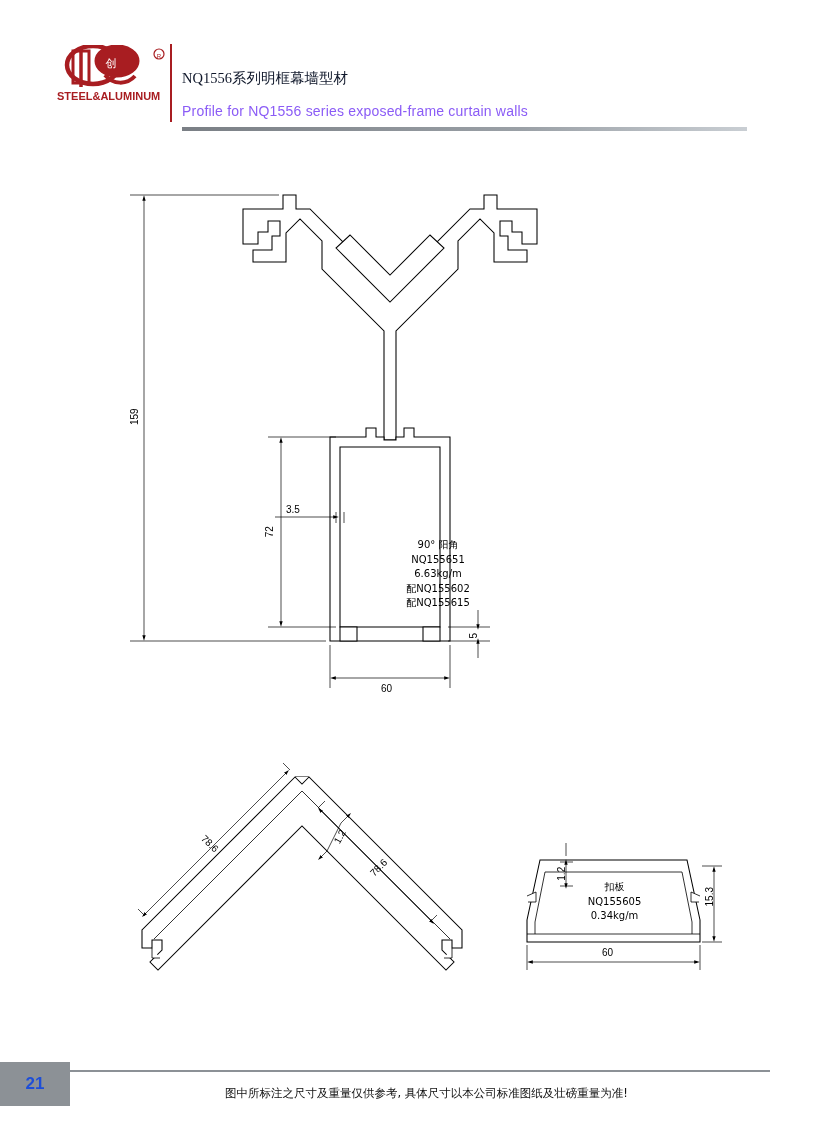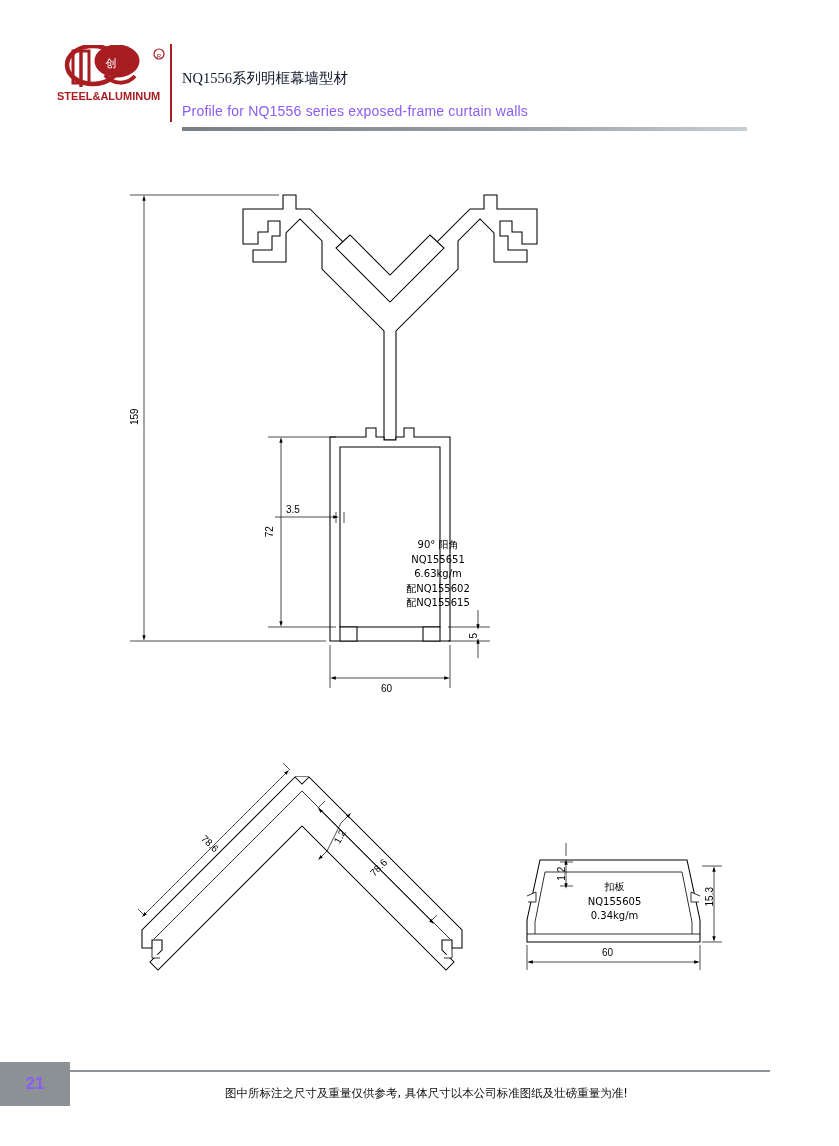--- a/index.html
+++ b/index.html
@@ -107,21 +107,21 @@
     background: #8c9196;
   }
   .page-num {
     position: absolute;
     left: 0;
     top: 1062px;
     width: 70px;
     height: 44px;
     line-height: 44px;
     text-align: center;
-    color: #8b5cf6;
+    color: #1d4ed8;
     font-size: 17px;
     font-weight: bold;
   }
   .footer-rule {
     position: absolute;
     left: 70px;
     top: 1070px;
     width: 700px;
     height: 2px;
     background: #8c9196;

